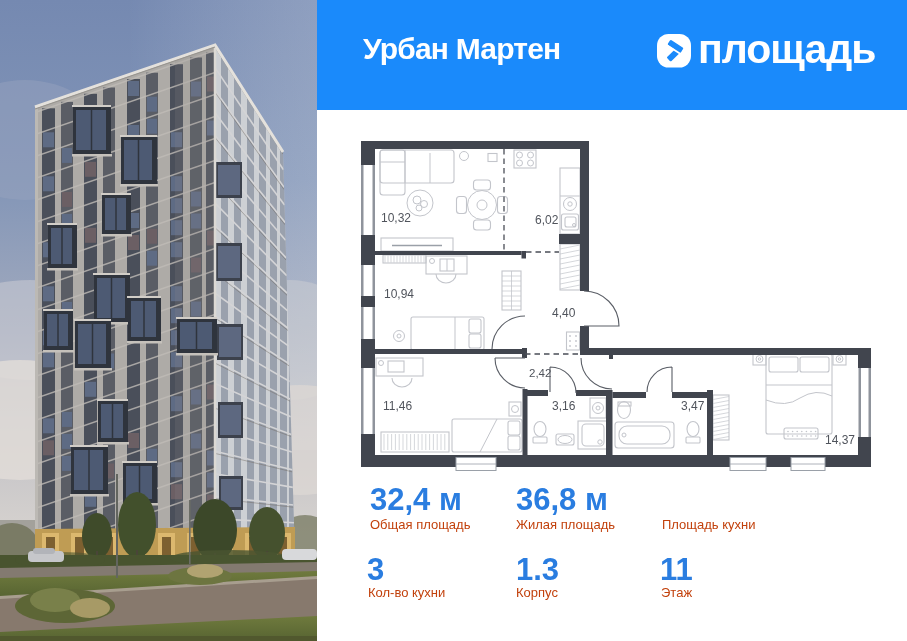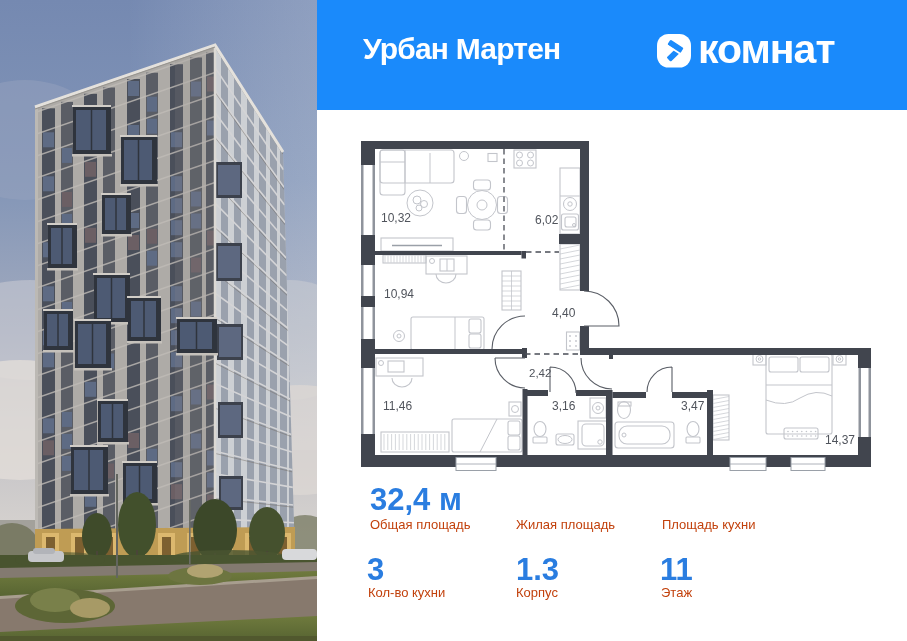--- a/index.html
+++ b/index.html
@@ -319,21 +319,21 @@
 <div id="hdr"></div>
 <div id="title">Урбан Мартен</div>
 <svg width="34" height="34" viewBox="0 0 34 34" style="position:absolute;left:657px;top:34px">
 <rect x="0" y="0" width="34" height="33.5" rx="11.5" fill="#ffffff"></rect>
 <g fill="#1a8afb">
 <rect x="-7.8" y="-3" width="15.6" height="6" rx="1.2" transform="translate(18.5,12.3) rotate(33)"></rect>
 <rect x="-7.8" y="-3" width="15.6" height="6" rx="1.2" transform="translate(17.2,20.2) rotate(-44)"></rect>
 </g>
 <line x1="8.4" y1="10.3" x2="23.6" y2="20.1" stroke="#ffffff" stroke-width="1.8"></line>
 </svg>
-<div id="brand">комнат</div>
+<div id="brand">площадь</div>
 <svg style="position:absolute;left:0;top:0" width="907" height="641" viewBox="0 0 907 641">
 <rect x="380" y="150" width="74" height="33" rx="3" fill="none" stroke="#c3c5cb" stroke-width="1.1"></rect>
 <rect x="380" y="150" width="25" height="45" rx="3" fill="none" stroke="#c3c5cb" stroke-width="1.1"></rect>
 <line x1="405" y1="150" x2="405" y2="183" stroke="#c3c5cb" stroke-width="1.0"></line>
 <line x1="430" y1="153" x2="430" y2="183" stroke="#c3c5cb" stroke-width="1.0"></line>
 <line x1="380" y1="162" x2="405" y2="162" stroke="#c3c5cb" stroke-width="1.0"></line>
 <circle cx="420" cy="203" r="13" fill="none" stroke="#c3c5cb" stroke-width="1.0"></circle>
 <circle cx="417" cy="200" r="4" fill="none" stroke="#c3c5cb" stroke-width="1.0"></circle>
 <circle cx="424" cy="204" r="3.5" fill="none" stroke="#c3c5cb" stroke-width="1.0"></circle>
 <circle cx="419" cy="208" r="3" fill="none" stroke="#c3c5cb" stroke-width="1.0"></circle>
@@ -542,20 +542,21 @@
 <text x="535" y="224" font-family="Liberation Sans, sans-serif" font-size="12" fill="#50545c">6,02</text>
 <text x="384" y="298" font-family="Liberation Sans, sans-serif" font-size="12" fill="#50545c">10,94</text>
 <text x="552" y="317" font-family="Liberation Sans, sans-serif" font-size="12" fill="#50545c">4,40</text>
 <text x="529" y="377" font-family="Liberation Sans, sans-serif" font-size="11.5" fill="#50545c">2,42</text>
 <text x="552" y="410" font-family="Liberation Sans, sans-serif" font-size="12" fill="#50545c">3,16</text>
 <text x="681" y="410" font-family="Liberation Sans, sans-serif" font-size="12" fill="#50545c">3,47</text>
 <text x="383" y="410" font-family="Liberation Sans, sans-serif" font-size="12" fill="#50545c">11,46</text>
 <text x="825" y="444" font-family="Liberation Sans, sans-serif" font-size="12" fill="#50545c">14,37</text>
 </svg>
 <div class="num" style="left:370px;top:482px">32,4 м</div>
+<div class="num" style="left:516px;top:482px">36,8 м</div>
 <div class="lbl" style="left:370px;top:517px">Общая площадь</div>
 <div class="lbl" style="left:516px;top:517px">Жилая площадь</div>
 <div class="lbl" style="left:662px;top:517px">Площадь кухни</div>
 <div class="num" style="left:367px;top:552px">3</div>
 <div class="num" style="left:516px;top:552px">1.3</div>
 <div class="num" style="left:660px;top:552px">11</div>
 <div class="lbl" style="left:368px;top:585px">Кол-во кухни</div>
 <div class="lbl" style="left:516px;top:585px">Корпус</div>
 <div class="lbl" style="left:661px;top:585px">Этаж</div>
 </div>

